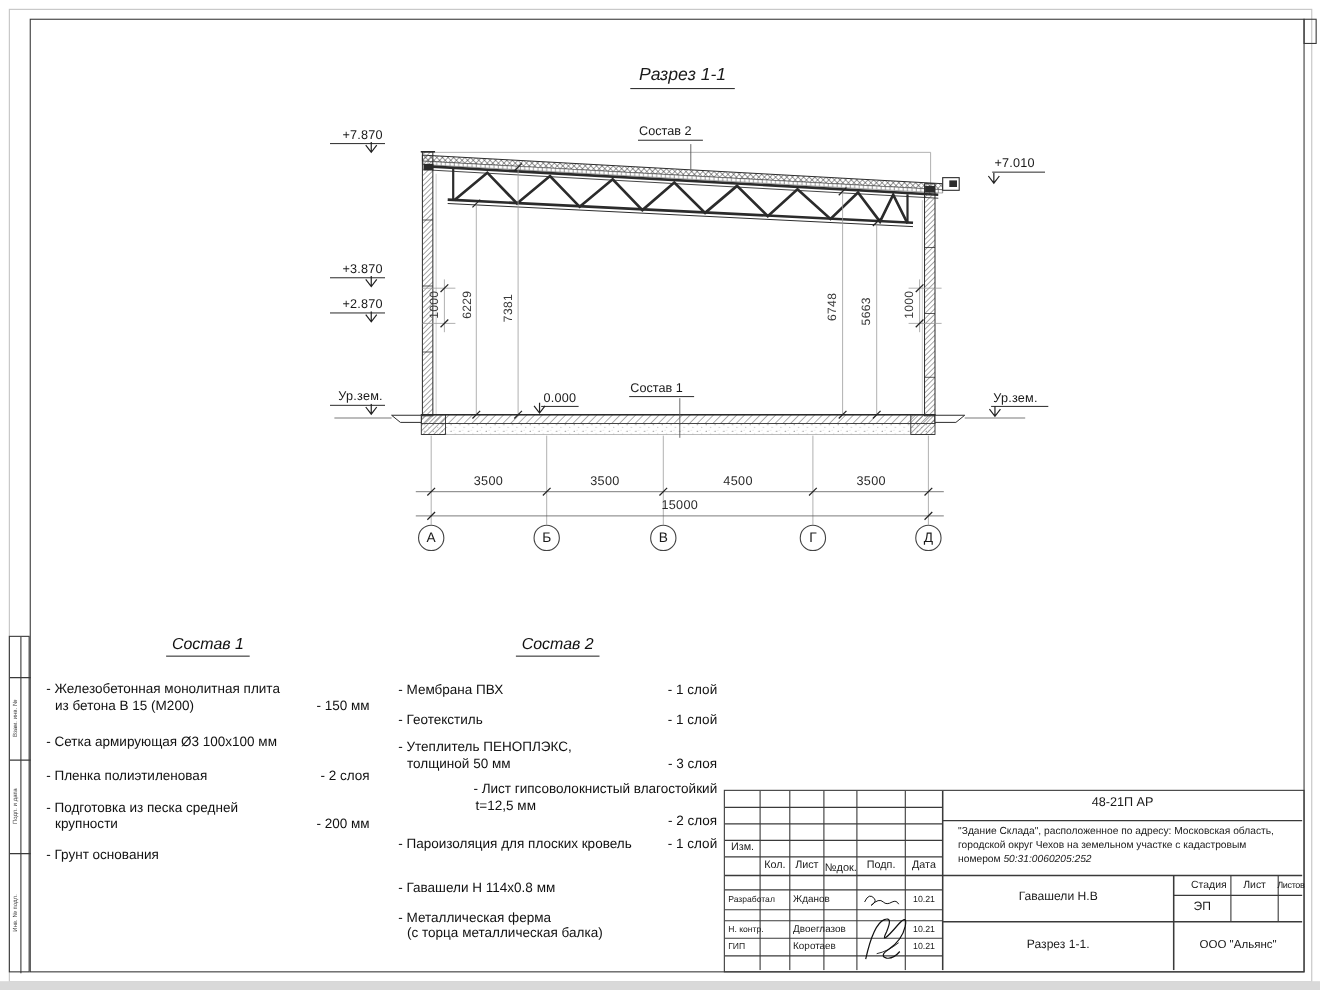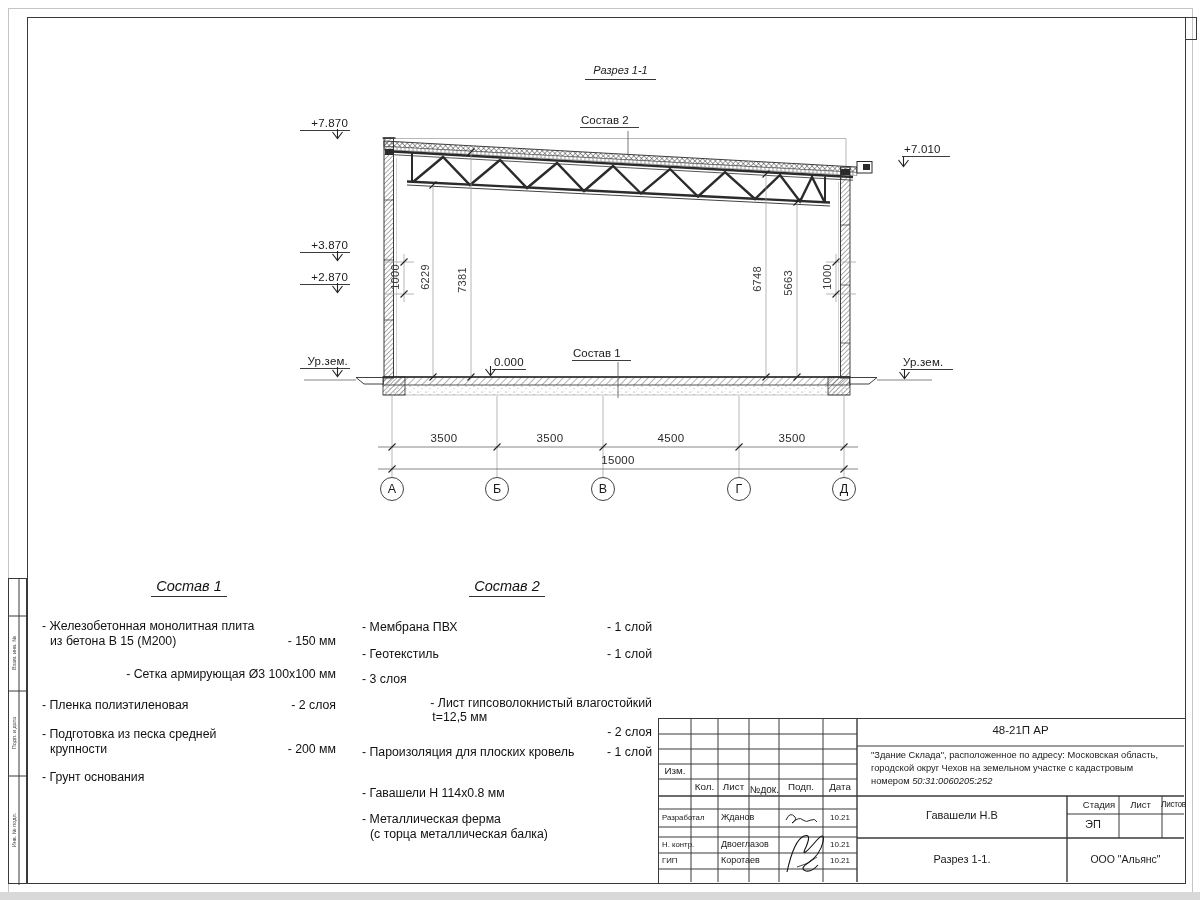--- a/index.html
+++ b/index.html
@@ -165,21 +165,21 @@
   <g fill="#fff" stroke="#444" stroke-width="1">
     <circle cx="392" cy="489" r="11.5"></circle>
     <circle cx="497" cy="489" r="11.5"></circle>
     <circle cx="603" cy="489" r="11.5"></circle>
     <circle cx="739" cy="489" r="11.5"></circle>
     <circle cx="844" cy="489" r="11.5"></circle>
   </g>
 </svg>
 
 <div class="t ctr" style="left:523px;top:60px;width:195px;">
-  <span style="font-style:italic;font-size:11px;border-bottom:1px solid #333;padding:0 8px 3px;">Разрез 1-1</span>
+  <span style="font-style:italic;font-size:16px;border-bottom:1px solid #333;padding:0 8px 3px;">Разрез 1-1</span>
 </div>
 
 <span class="t callout" style="left:580px;top:114px;">Состав 2</span>
 <span class="t callout" style="left:572px;top:347px;">Состав 1</span>
 
 <span class="t elev" style="left:300px;top:117px;width:46px;text-align:right;">+7.870</span>
 <svg class="abs" style="left:331px;top:129px;" width="13" height="11" viewBox="0 0 13 11">
     <path d="M6.5 0 V8.5 M1.5 3 L6.5 9.5 L11.5 3" fill="none" stroke="#222" stroke-width="1.1"></path>
   </svg>
 
@@ -234,21 +234,21 @@
 
 <div class="list" style="left:42px;top:578px;width:294px;">
   <div class="hd" style="margin-bottom:24px;">
     <span>Состав 1</span>
   </div>
   <div class="row" style="margin-bottom:19px;">
     <div><span>- Железобетонная  монолитная плита</span><br>
       <span style="padding-left:8px;">из бетона В 15 (М200)</span></div>
     <div class="val">- 150 мм</div>
   </div>
-  <div class="row" style="margin-bottom:16px;justify-content:flex-end;">
+  <div class="row" style="margin-bottom:16px;">
     <div><span>- Сетка армирующая Ø3 100х100 мм</span></div>
     <div class="val"></div>
   </div>
   <div class="row" style="margin-bottom:15px;">
     <div><span>- Пленка полиэтиленовая</span></div>
     <div class="val">-  2 слоя</div>
   </div>
   <div class="row" style="margin-bottom:14px;">
     <div><span>- Подготовка из песка средней</span><br>
       <span style="padding-left:8px;">крупности</span></div>
@@ -266,20 +266,22 @@
   </div>
   <div class="row" style="margin-bottom:12px;">
     <div><span>- Мембрана ПВХ</span></div>
     <div class="val">- 1 слой</div>
   </div>
   <div class="row" style="margin-bottom:11px;gap:32px;">
     <div><span>- Геотекстиль</span></div>
     <div class="val">- 1 слой</div>
   </div>
   <div class="row" style="margin-bottom:9px;">
+    <div><span>- Утеплитель ПЕНОПЛЭКС,</span><br>
+      <span style="padding-left:8px;">толщиной 50 мм</span></div>
     <div class="val">- 3 слоя</div>
   </div>
   <div class="row" style="margin-bottom:6px;flex-direction:column;">
     <div><span>- Лист гипсоволокнистый влагостойкий</span><br>
       <span style="padding-left:2px;">t=12,5 мм</span></div>
     <div class="val">- 2 слоя</div>
   </div>
   <div class="row" style="margin-bottom:26px;">
     <div><span>- Пароизоляция для плоских кровель</span></div>
     <div class="val">- 1 слой</div>

